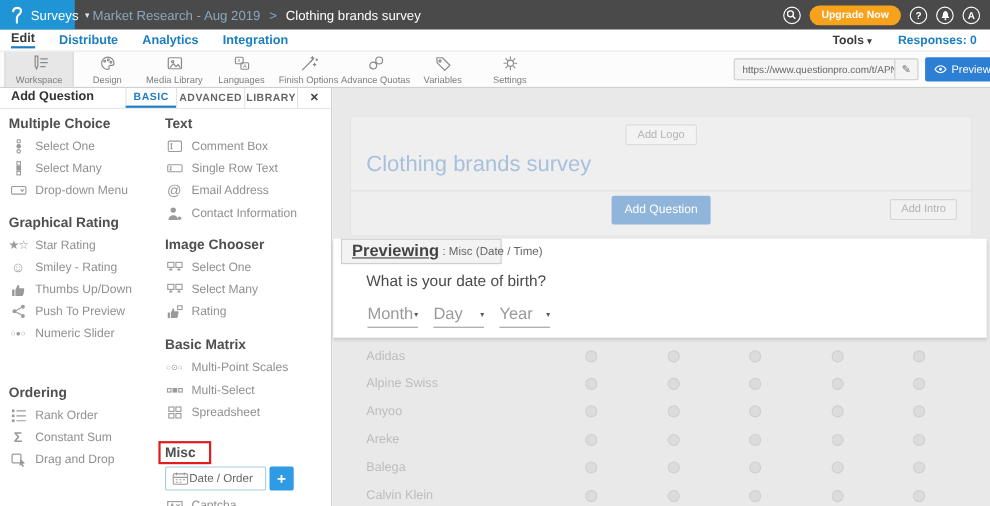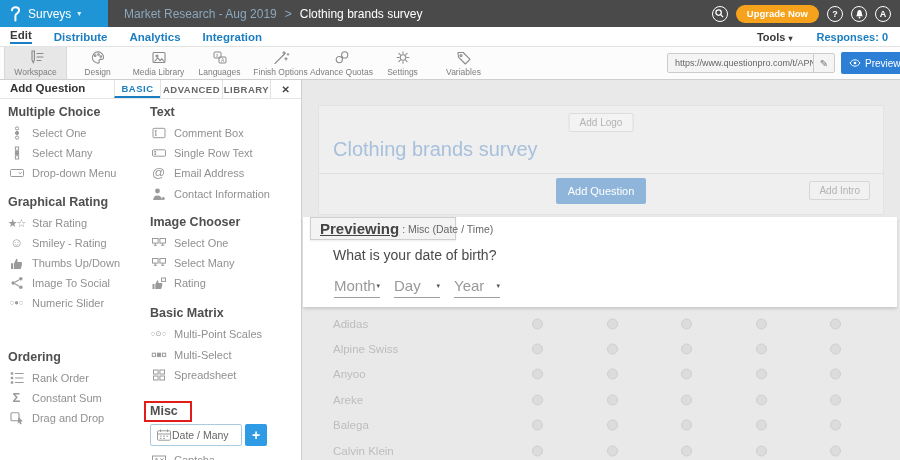--- a/index.html
+++ b/index.html
@@ -1,21 +1,21 @@
 <!DOCTYPE html>
 <html style="--topbar-bg: #4a4a4a; --brand-blue: #2095d6; --link-blue: #1b7ec2; --orange: #f6a21c; --accent-blue: #2e9be4; --preview-blue: #2c7fd4; --faded-title: #a8c0dc; --faded-btn: #8fb5da; --highlight-red: #e21b1b; --canvas-bg: #e9e9e9;"><head>
 <meta charset="utf-8">
 <style>
   html,body{margin:0;padding:0;}
   body{width:900px;height:460px;position:relative;overflow:hidden;background:#fff;
        font-family:"Liberation Sans",sans-serif;font-size:11px;color:#555;}
   svg{display:block;}
   
   .topbar{position:absolute;left:0;top:0;width:900px;height:27px;background:var(--topbar-bg,#4a4a4a);display:flex;align-items:center;}
-  .brand{width:108px;height:27px;background:var(--brand-blue,#2095d6);display:flex;align-items:center;gap:6px;padding:0 0 0 9px;box-sizing:border-box;flex:0 0 auto;}
+  .brand{width:68px;height:27px;background:var(--brand-blue,#2095d6);display:flex;align-items:center;gap:6px;padding:0 0 0 9px;box-sizing:border-box;flex:0 0 auto;}
   .brand .plabel{color:#fff;font-size:12px;}
   .brand .caret{color:rgba(255,255,255,.85);font-size:8px;}
   .crumbs{display:flex;align-items:center;gap:8px;margin-left:16px;font-size:12px;}
   .crumb-folder,.crumb-sep{color:#8ba7bd;}
   .crumb-current{color:#fff;}
   .top-right{margin-left:auto;display:flex;align-items:center;gap:8px;padding-right:9px;}
   .circle-btn{width:16px;height:16px;border:1.4px solid #fff;border-radius:50%;display:flex;align-items:center;justify-content:center;color:#fff;font-size:9px;font-weight:bold;box-sizing:border-box;}
   .upgrade{height:18px;padding:0 11px;border-radius:9px;background:var(--orange,#f6a21c);color:#fff;font-size:9.5px;font-weight:bold;display:flex;align-items:center;}
   
   .navrow{position:absolute;left:0;top:27px;width:900px;height:20px;background:#fff;border-bottom:1px solid #e3e3e3;display:flex;align-items:center;box-sizing:border-box;}
@@ -177,32 +177,32 @@
   </div>
   <div class="tool">
     <svg width="18" height="15" viewBox="0 0 18 15" fill="none" stroke="#8a8a8a" stroke-width="1.1">
         <circle cx="6.3" cy="9.6" r="3.1"></circle>
         <circle cx="11.7" cy="4.9" r="3.1"></circle>
         <path d="M8.4 7.7l1.2-1"></path>
       </svg>
     <span class="tlabel">Advance Quotas</span>
   </div>
   <div class="tool">
+    <svg width="18" height="15" viewBox="0 0 18 15" fill="none" stroke="#8a8a8a" stroke-width="1.1" stroke-linejoin="round">
+        <path d="M3 2.5h5.2l6.8 6.8-4.7 4.7L3.5 7.2z"></path>
+        <circle cx="6" cy="5.5" r="1"></circle>
+      </svg>
+    <span class="tlabel">Variables</span>
+  </div>
+  <div class="tool">
     <svg width="18" height="15" viewBox="0 0 18 16" fill="none" stroke="#8a8a8a" stroke-width="1.1" stroke-linecap="round">
         <circle cx="9" cy="8" r="3"></circle>
         <path d="M9 1.8v2M9 12.2v2M2.8 8h2M13.2 8h2M4.6 3.6l1.4 1.4M12 11l1.4 1.4M13.4 3.6L12 5M6 11l-1.4 1.4"></path>
       </svg>
     <span class="tlabel">Settings</span>
-  </div>
-  <div class="tool">
-    <svg width="18" height="15" viewBox="0 0 18 15" fill="none" stroke="#8a8a8a" stroke-width="1.1" stroke-linejoin="round">
-        <path d="M3 2.5h5.2l6.8 6.8-4.7 4.7L3.5 7.2z"></path>
-        <circle cx="6" cy="5.5" r="1"></circle>
-      </svg>
-    <span class="tlabel">Variables</span>
   </div>
   <div class="url-wrap">
     <span class="url-text">https://www.questionpro.com/t/APNrfZ</span>
     <span class="url-edit">
         <span>✎</span>
       </span>
   </div>
   <div class="preview-btn">
     <svg width="12" height="8" viewBox="0 0 12 8">
         <path d="M1 4C2.4 1.8 4.1.8 6 .8S9.6 1.8 11 4C9.6 6.2 7.9 7.2 6 7.2S2.4 6.2 1 4z" fill="none" stroke="#fff" stroke-width="1"></path>
@@ -279,21 +279,21 @@
       </div>
       <div class="item">
         <span class="ic">
             <svg width="16" height="14" viewBox="0 0 16 14">
               <circle cx="11.8" cy="2.8" r="1.8" fill="#9a9a9a"></circle>
               <circle cx="4.2" cy="7" r="1.8" fill="#9a9a9a"></circle>
               <circle cx="11.8" cy="11.2" r="1.8" fill="#9a9a9a"></circle>
               <path d="M5.8 6.2l4.4-2.4M5.8 7.8l4.4 2.4" stroke="#9a9a9a" stroke-width="1.1"></path>
             </svg>
           </span>
-        <span class="lb">Image To Social</span>
+        <span class="lb">Push To Preview</span>
       </div>
       <div class="item">
         <span class="ic">
             <span class="glyph small">○●○</span>
           </span>
         <span class="lb">Numeric Slider</span>
       </div>
 
       <div class="sec-head mt35">Ordering</div>
       <div class="item">
@@ -428,21 +428,21 @@
       </div>
       <div class="dt-row">
         <div class="dt-item">
           <span class="ic">
               <svg width="16" height="14" viewBox="0 0 16 14" fill="none" stroke="#9a9a9a">
                 <rect x="1.5" y="2.8" width="13" height="9.4" rx="1"></rect>
                 <path d="M4.5 1.5v2.6M11.5 1.5v2.6M1.5 6h13"></path>
                 <path d="M3.8 8.2h1.8M7.1 8.2h1.8M10.4 8.2h1.8M3.8 10.4h1.8M7.1 10.4h1.8"></path>
               </svg>
             </span>
-          <span class="lb">Date / Many</span>
+          <span class="lb">Date / Order</span>
         </div>
         <span class="dt-plus">
             <span>+</span>
           </span>
       </div>
       <div class="item">
         <span class="ic">
             <svg width="16" height="14" viewBox="0 0 16 14" fill="none" stroke="#9a9a9a">
               <rect x="1.5" y="3" width="13" height="8"></rect>
               <path d="M3.8 9l1.7-4 1.7 4M9.3 5.5l3.2 3M12.5 5.5l-3.2 3"></path>

